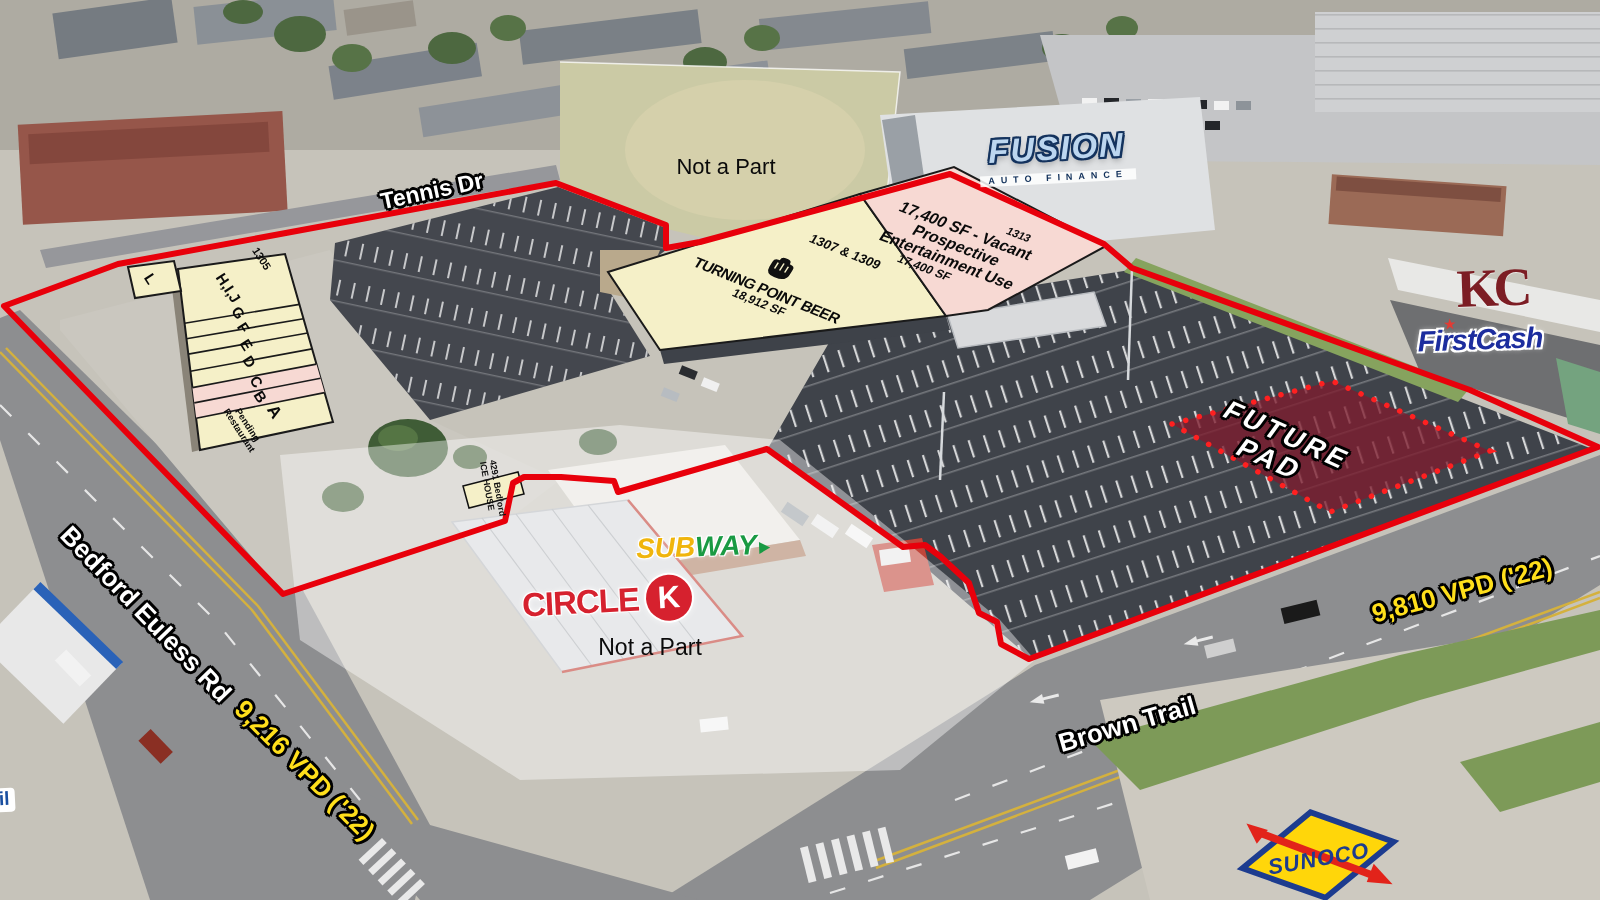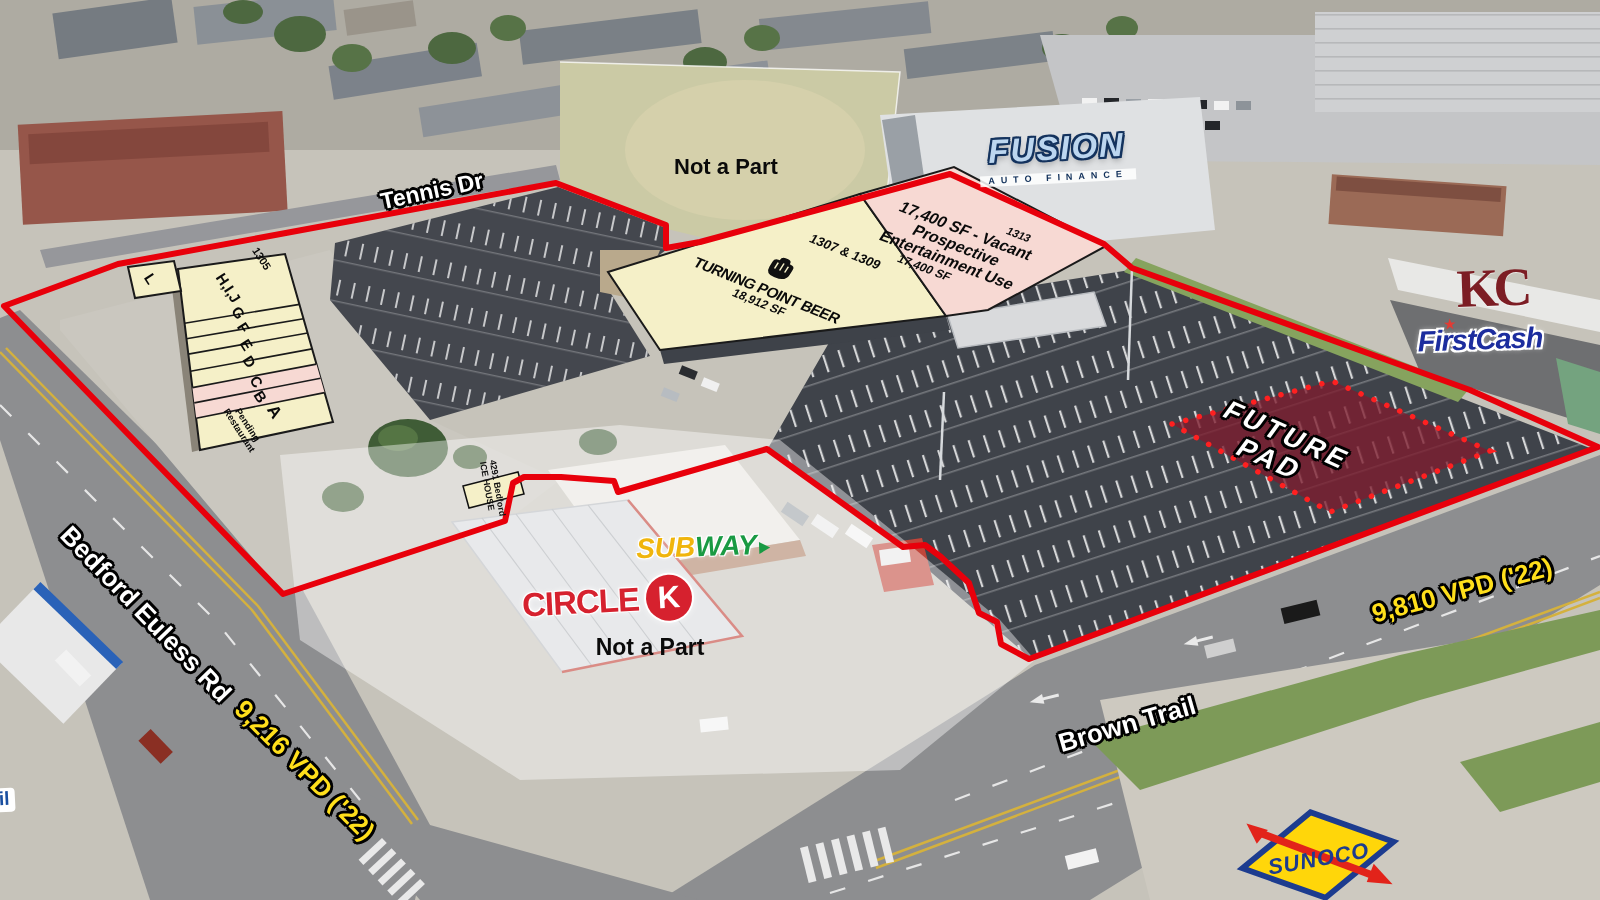--- a/index.html
+++ b/index.html
@@ -7,21 +7,21 @@
          font-family:"Liberation Sans",sans-serif;background:#c2bfb7;}
   svg.scene{position:absolute;left:0;top:0;}
   .lbl{position:absolute;white-space:nowrap;line-height:1.08;transform-origin:center;}
   .ctr{text-align:center;}
   .ow{color:#fff;font-weight:800;
       text-shadow:-2px -2px 0 #000,2px -2px 0 #000,-2px 2px 0 #000,2px 2px 0 #000,
                   -3px 0 0 #000,3px 0 0 #000,0 -3px 0 #000,0 3px 0 #000;}
   .oy{color:#ffdf1b;font-weight:800;
       text-shadow:-2px -2px 0 #000,2px -2px 0 #000,-2px 2px 0 #000,2px 2px 0 #000,
                   -3px 0 0 #000,3px 0 0 #000,0 -3px 0 #000,0 3px 0 #000;}
-  .bk{color:#0a0a0a;font-weight:700;}
+  .bk{color:#0a0a0a;font-weight:400;}
   .unit{color:#0a0a0a;font-weight:800;font-size:15px;}
   .fusion-name{font-size:33px;font-weight:900;font-style:italic;letter-spacing:2px;color:#bcd6ef;
       text-shadow:-2px 0 0 #14335e,2px 0 0 #14335e,0 -2px 0 #14335e,0 2px 0 #14335e,
                   -2px -2px 0 #14335e,2px 2px 0 #14335e,-2px 2px 0 #14335e,2px -2px 0 #14335e,0 4px 6px rgba(0,0,0,.35);}
   .fusion-tag{font-size:9px;letter-spacing:6px;color:#11305a;background:rgba(255,255,255,.85);
       padding:1px 8px;font-weight:700;margin-top:2px;display:inline-block;}
   .kc{font-family:"Liberation Serif",serif;font-size:54px;font-weight:700;color:#7c1d24;
       letter-spacing:-5px;text-shadow:0 1px 0 rgba(255,255,255,.55);}
   .firstcash{font-size:29px;font-weight:900;font-style:italic;color:#1c2d9e;letter-spacing:-1px;
       text-shadow:-2px -2px 0 #fff,2px -2px 0 #fff,-2px 2px 0 #fff,2px 2px 0 #fff,0 0 6px #fff;}

